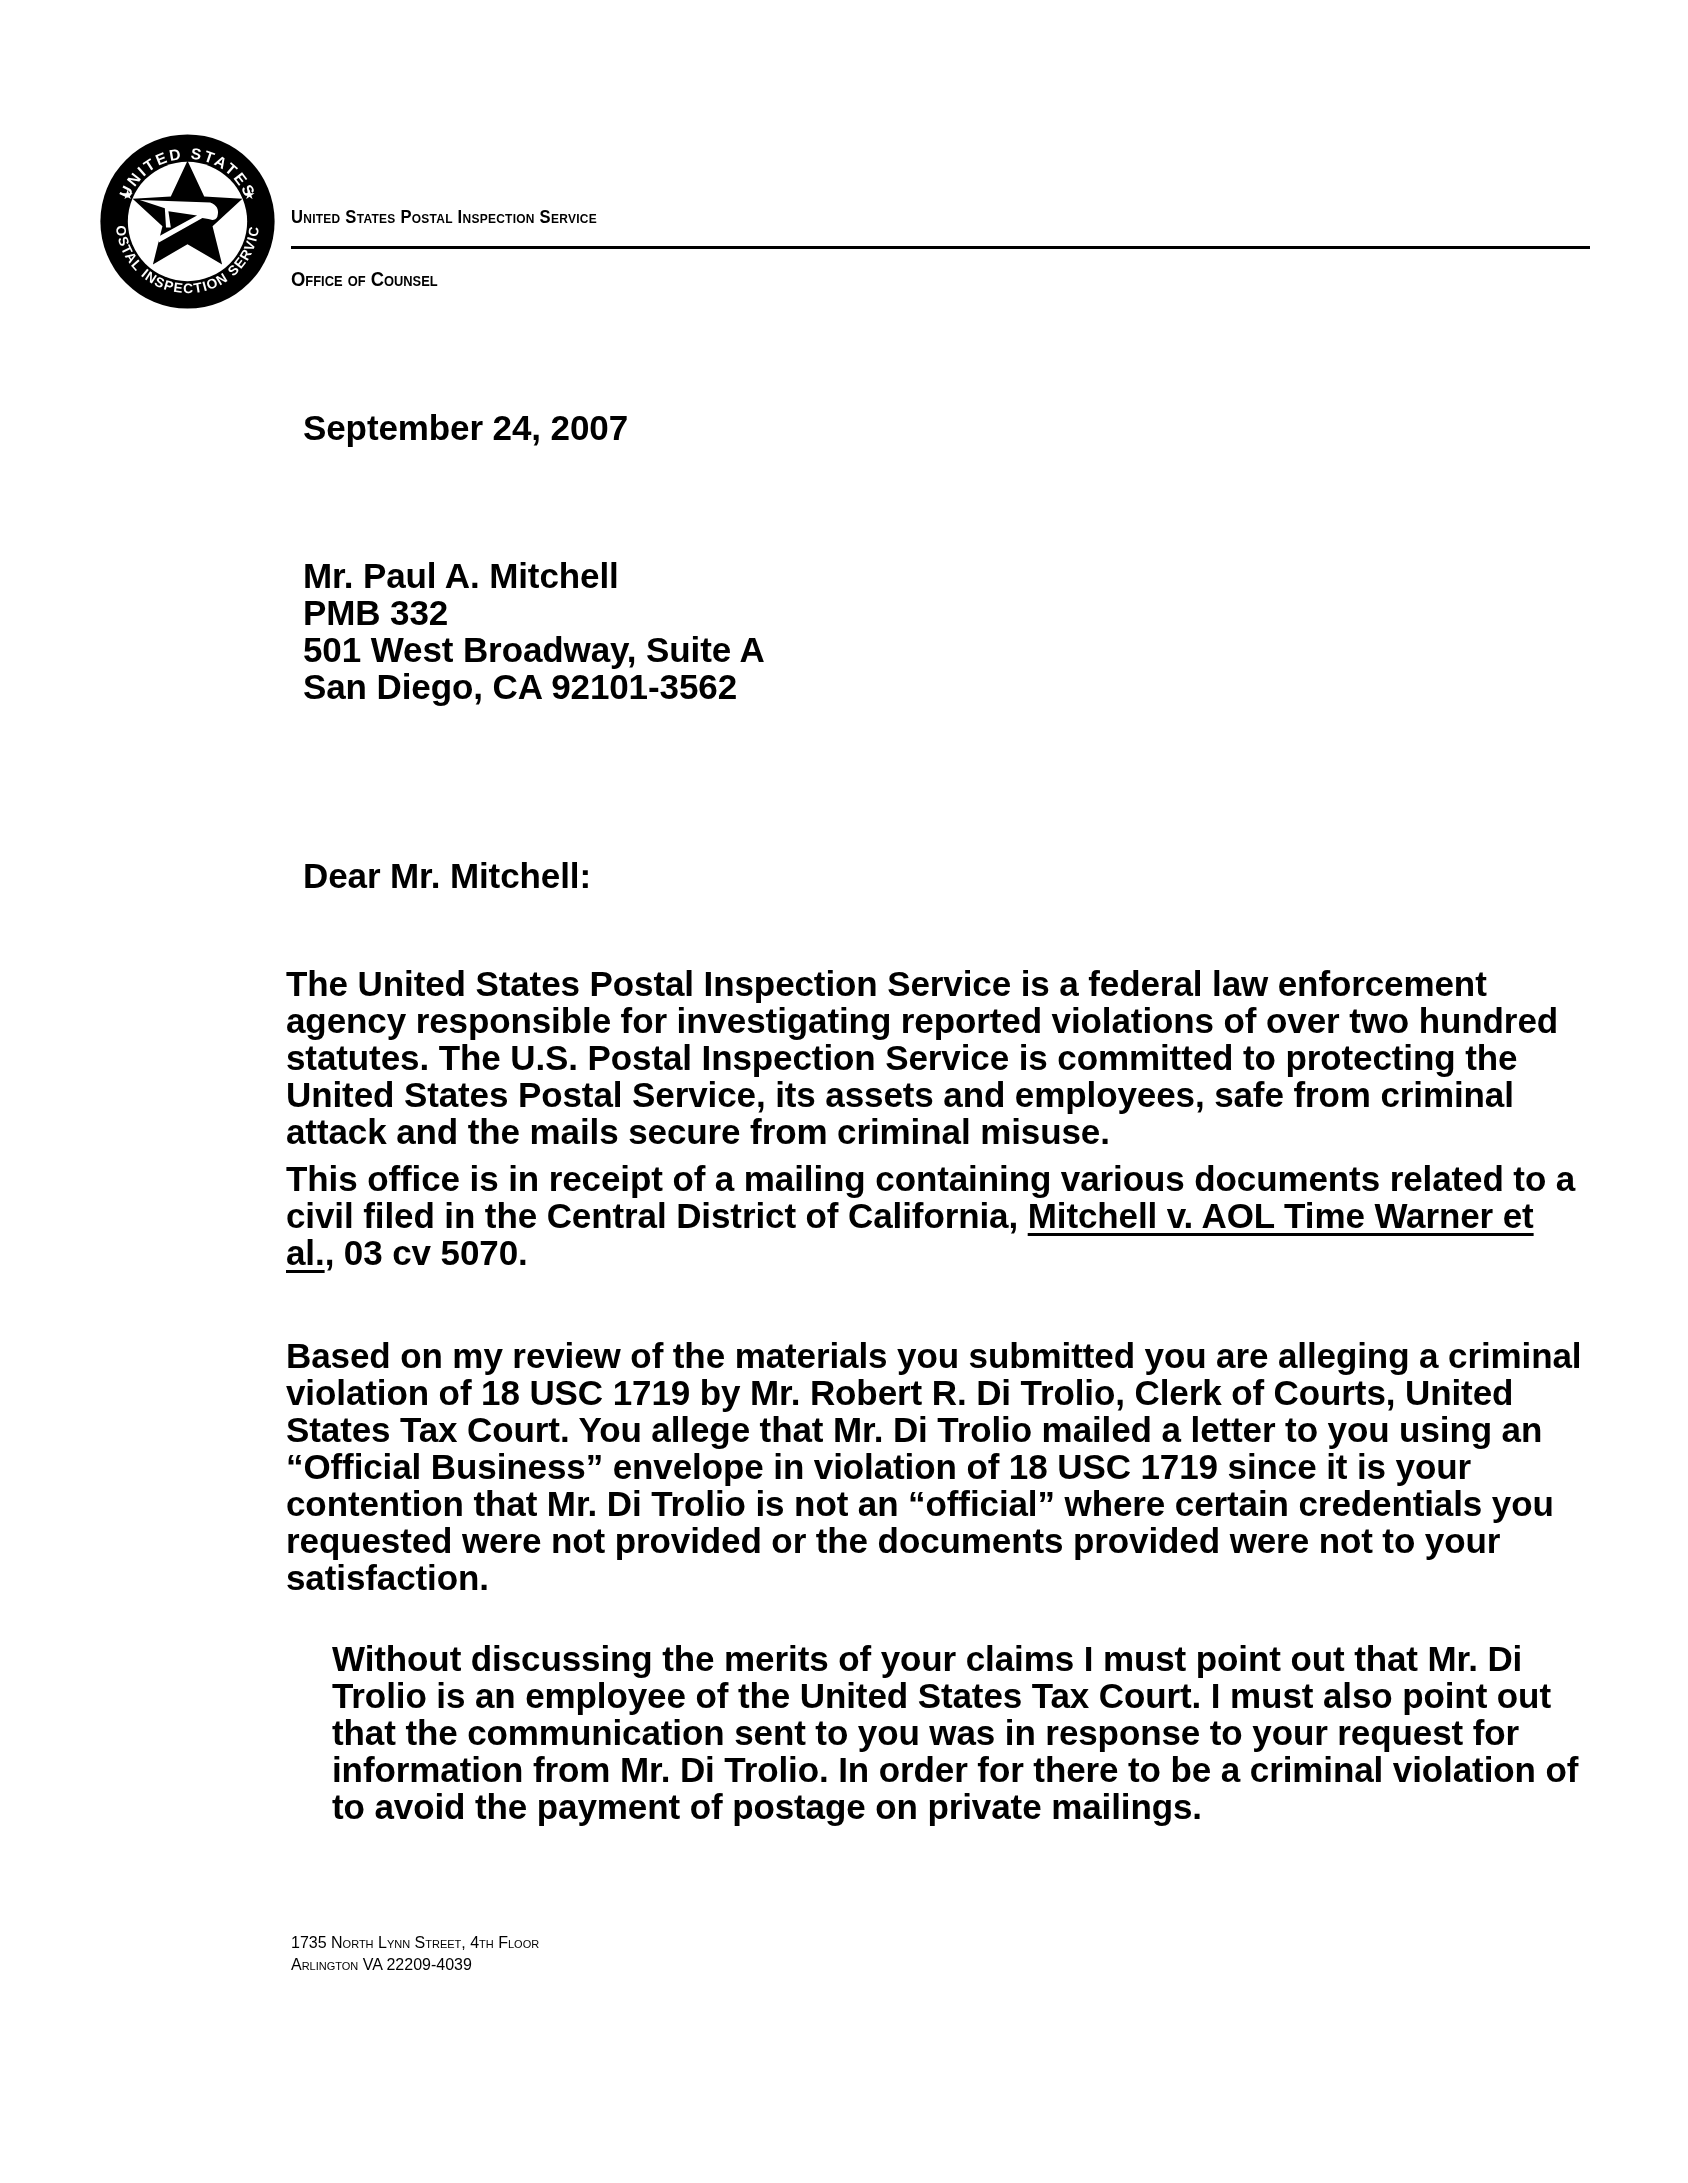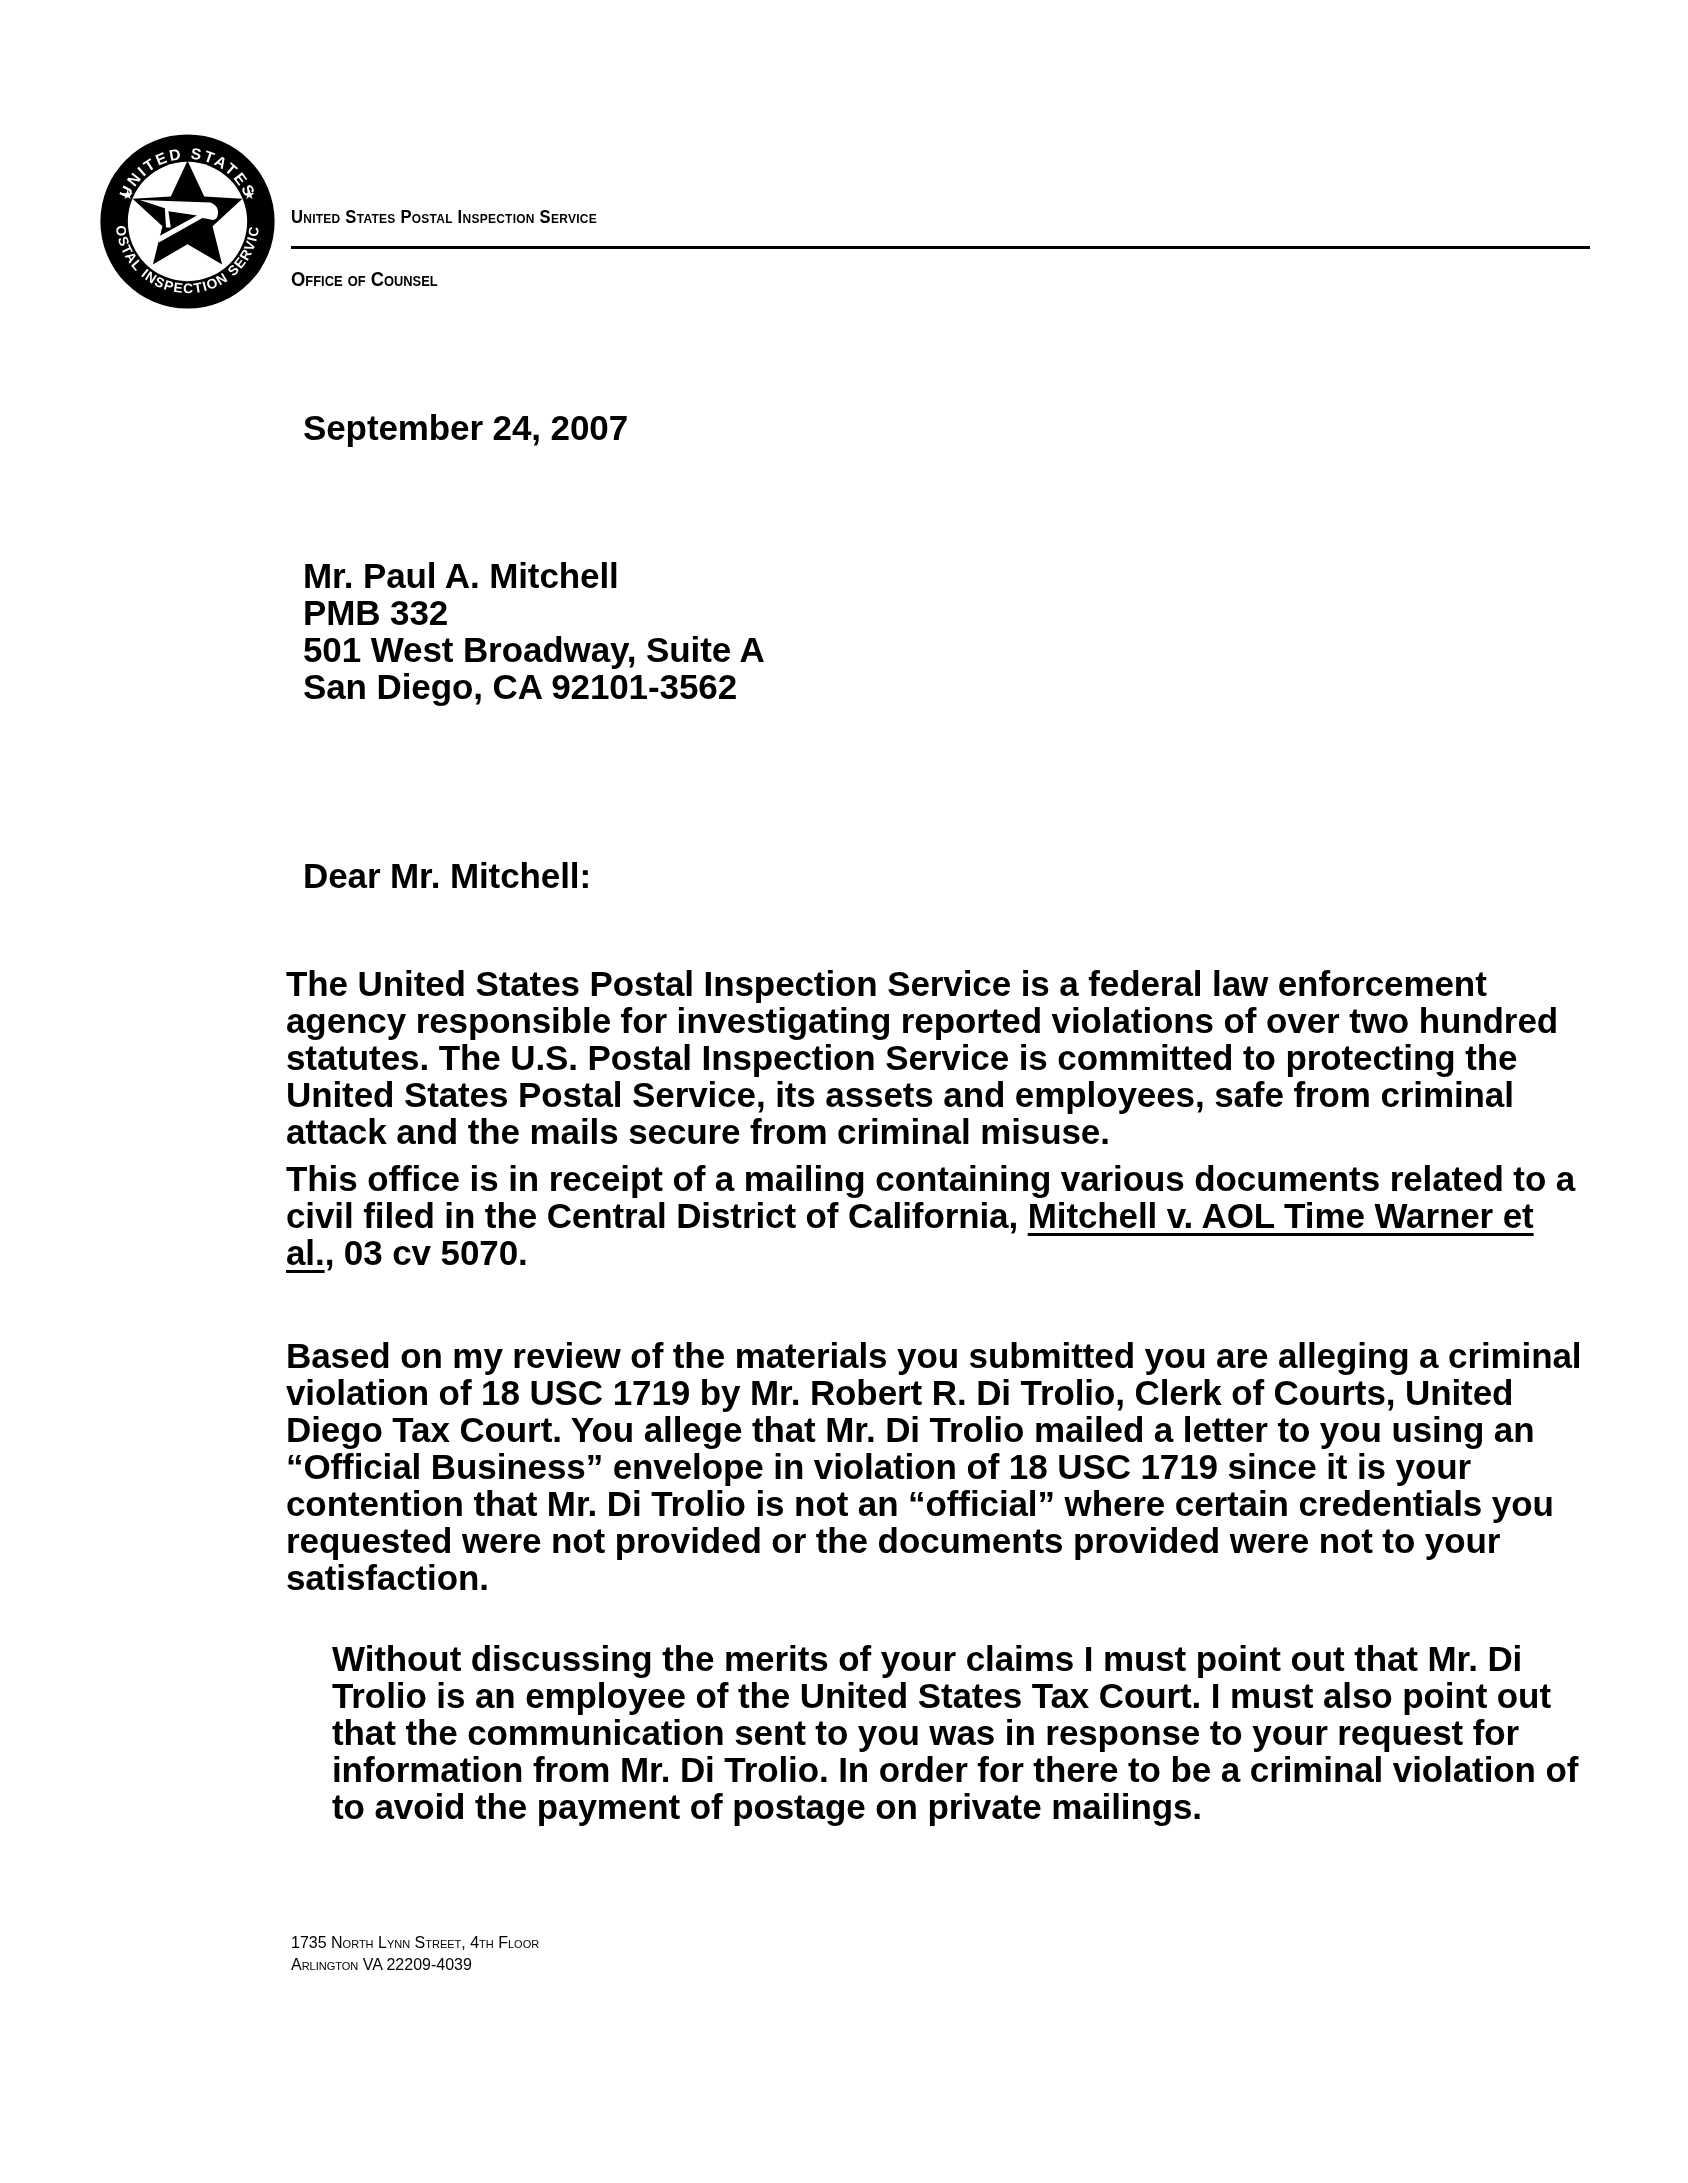--- a/index.html
+++ b/index.html
@@ -79,21 +79,21 @@
     <span>civil filed in the Central District of California, </span><span class="u">Mitchell v. AOL Time Warner et</span>
   </div>
   <div class="line">
     <span class="u">al.</span><span>, 03 cv 5070.</span>
   </div>
 </div>
 
 <div class="para p3">
   <div class="line">Based on my review of the materials you submitted you are alleging a criminal</div>
   <div class="line">violation of 18 USC 1719 by Mr. Robert R. Di Trolio, Clerk of Courts, United</div>
-  <div class="line">Diego Tax Court.  You allege that Mr. Di Trolio mailed a letter to you using an</div>
+  <div class="line">States Tax Court.  You allege that Mr. Di Trolio mailed a letter to you using an</div>
   <div class="line">“Official Business” envelope in violation of 18 USC 1719 since it is your</div>
   <div class="line">contention that Mr. Di Trolio is not an “official” where certain credentials you</div>
   <div class="line">requested were not provided or the documents provided were not to your</div>
   <div class="line">satisfaction.</div>
 </div>
 
 <div class="para p4">
   <div class="line">Without discussing the merits of your claims I must point out that Mr. Di</div>
   <div class="line">Trolio is an employee of the United States Tax Court.  I must also point out</div>
   <div class="line">that the communication sent to you was in response to your request for</div>

